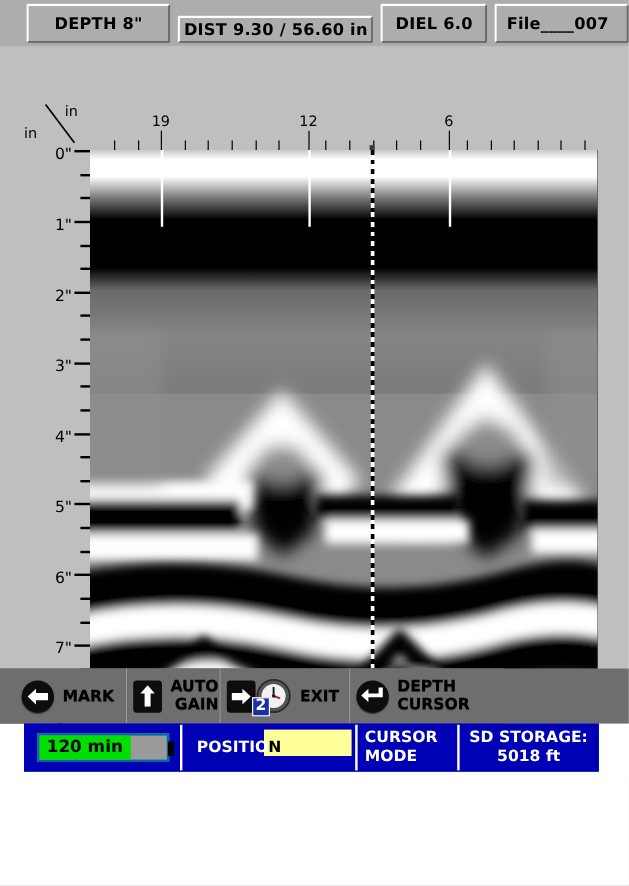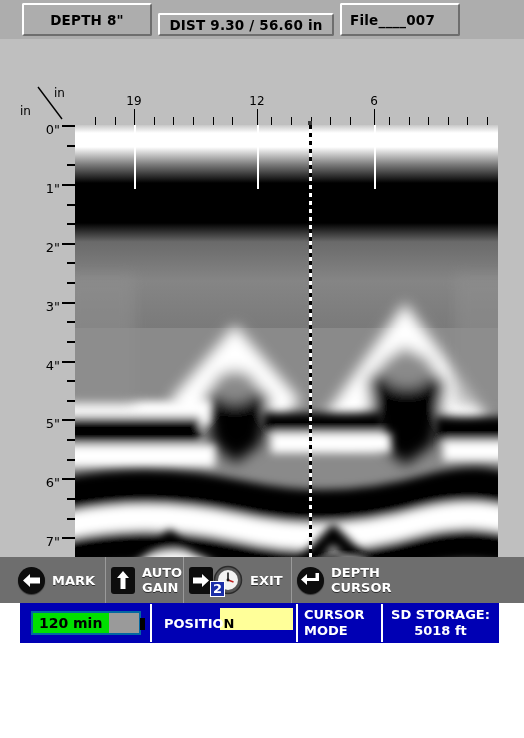--- a/index.html
+++ b/index.html
@@ -147,21 +147,21 @@
   .btn {
     position: relative;
     display: flex;
     align-items: center;
     background: #6e6e6e;
     border-right: 1px solid #9a9a9a;
     padding: 0 5px;
   }
   .btn:last-child { border-right: none; }
   #btn-mark   { width: 106px; padding-left: 18px; }
-  #btn-gain   { width: 78px; }
+  #btn-gain   { width: 78px; text-align: right; }
   #btn-exit   { width: 108px; }
   #btn-save   { width: 104px; }
   #btn-depth  { width: 128px; }
 
   .icon-circ {
     width: 27px; height: 27px; flex: 0 0 27px;
     border-radius: 50%;
     background: #0d0d0d;
     display: flex; align-items: center; justify-content: center;
     box-shadow: 0 1px 1px rgba(0,0,0,0.5);
@@ -171,21 +171,21 @@
     border-radius: 3px;
     background: #0d0d0d;
     display: flex; align-items: center; justify-content: center;
   }
   .icon-circ svg, .icon-sq svg { display: block; }
 
   .btn-label {
     margin-left: 7px;
     font-size: 13px;
     font-weight: bold;
-    color: #ffffff;
+    color: #000000;
     line-height: 15px;
     white-space: pre-line;
     text-shadow: 0 1px 0 #303030;
   }
 
   
   .clock-wrap { position: relative; width: 30px; height: 30px; flex: 0 0 30px; }
   .clock-wrap svg { position: absolute; left: 0; top: 0; }
   .clock-num {
     position: absolute; left: -3px; bottom: -2px;
@@ -259,20 +259,21 @@
   #position-text .on-yellow { color: #000000; }
 </style>
 </head>
 <body>
 
 <div id="device">
 
   <div id="header">
     <div class="hdr-cell" id="hdr-depth">DEPTH  8"</div>
     <div class="hdr-cell" id="hdr-dist">DIST 9.30 / 56.60 in</div>
+    <div class="hdr-cell" id="hdr-diel">DIEL 6.0</div>
     <div class="hdr-cell" id="hdr-file">File____007</div>
   </div>
 
   <div id="scale-area">
 
     <div id="in-label-left">in</div>
     <div id="in-label-top">in</div>
 
     <div id="diag-line">
       <svg width="34" height="38" viewBox="0 0 34 38">

